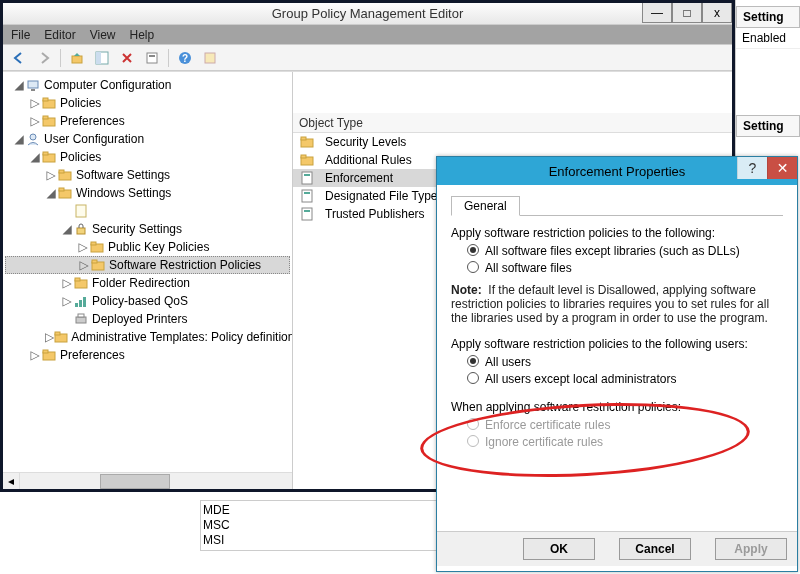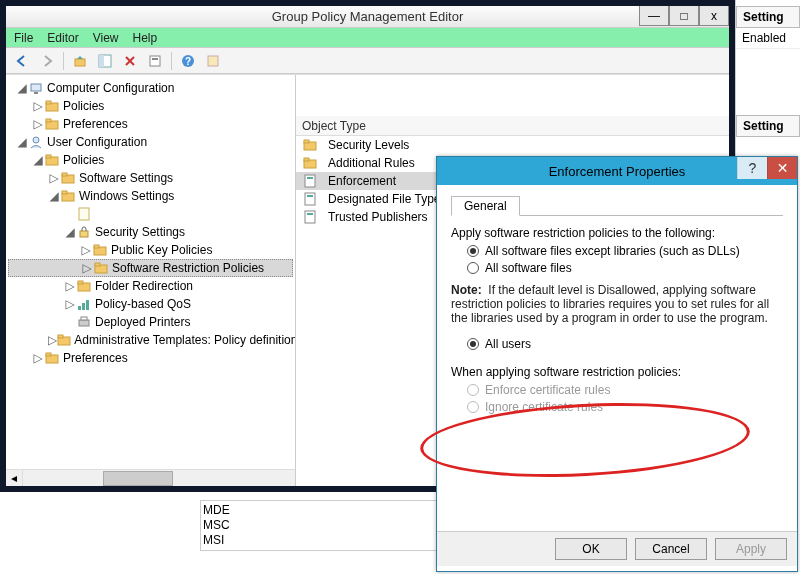--- a/index.html
+++ b/index.html
@@ -11,22 +11,22 @@
     width: 800px;
     height: 574px;
     overflow: hidden;
     position: relative;
   }
   .window {
     position: absolute;
     left: 0; top: 0;
     width: 735px;
     height: 492px;
-    border: 6px solid #0f172a;
-    background: #86efac;
+    border: 3px solid #0f172a;
+    background: #a3a3a3;
   }
   .titlebar {
     height: 22px;
     background: linear-gradient(#fdfdfd,#e8e8e8);
     border-bottom: 1px solid #ccc;
     display: flex;
     align-items: center;
     position: relative;
   }
   .titlebar-title {
@@ -222,21 +222,20 @@
     border-bottom: 1px solid #fff;
     background: #fff;
     padding: 2px 12px;
     position: relative;
     top: 1px;
     font-size: 12px;
   }
   .section-label { margin: 6px 0 4px; }
   .radio-row {
     display: flex;
-    align-items: center;
     gap: 6px;
     margin: 3px 0 3px 16px;
   }
   .radio {
     width: 12px; height: 12px;
     border: 1px solid #555;
     border-radius: 50%;
     display: inline-flex;
     align-items: center; justify-content: center;
     background: #fff;
@@ -246,22 +245,23 @@
   .note { margin: 8px 0 12px; color: #222; }
   .note b { font-weight: bold; }
   .disabled-text { color: #9a9a9a; }
   .dlg-footer {
     height: 35px;
     background: #f0f0f0;
     border-top: 1px solid #ccc;
     display: flex;
     justify-content: flex-end;
     align-items: center;
-    gap: 8px;
+    gap: 24px;
     padding-right: 10px;
+    font-weight: bold;
   }
   .btn {
     min-width: 72px;
     height: 22px;
     background: #e9e9e9;
     border: 1px solid #9a9a9a;
     display: flex;
     align-items: center;
     justify-content: center;
     font-size: 12px;
@@ -607,25 +607,30 @@
       <span>All software files except libraries (such as DLLs)</span>
     </div>
     <div class="radio-row">
       <span class="radio"></span>
       <span>All software files</span>
     </div>
     <div class="note">
       <b>Note:</b>&nbsp;&nbsp;<span>If the default level is Disallowed, applying software restriction policies to libraries requires you to set rules for all the libraries used by a program in order to use the program.</span>
     </div>
 
+    <div class="section-label">Apply software restriction policies to the following users:</div>
     <div class="radio-row">
       <span class="radio">
           <span class="dot"></span>
         </span>
       <span>All users</span>
+    </div>
+    <div class="radio-row">
+      <span class="radio"></span>
+      <span>All users except local administrators</span>
     </div>
 
     <div class="section-label" style="margin-top:14px">When applying software restriction policies:</div>
     <div class="radio-row">
       <span class="radio disabled"></span>
       <span class="disabled-text">Enforce certificate rules</span>
     </div>
     <div class="radio-row">
       <span class="radio disabled"></span>
       <span class="disabled-text">Ignore certificate rules</span>

